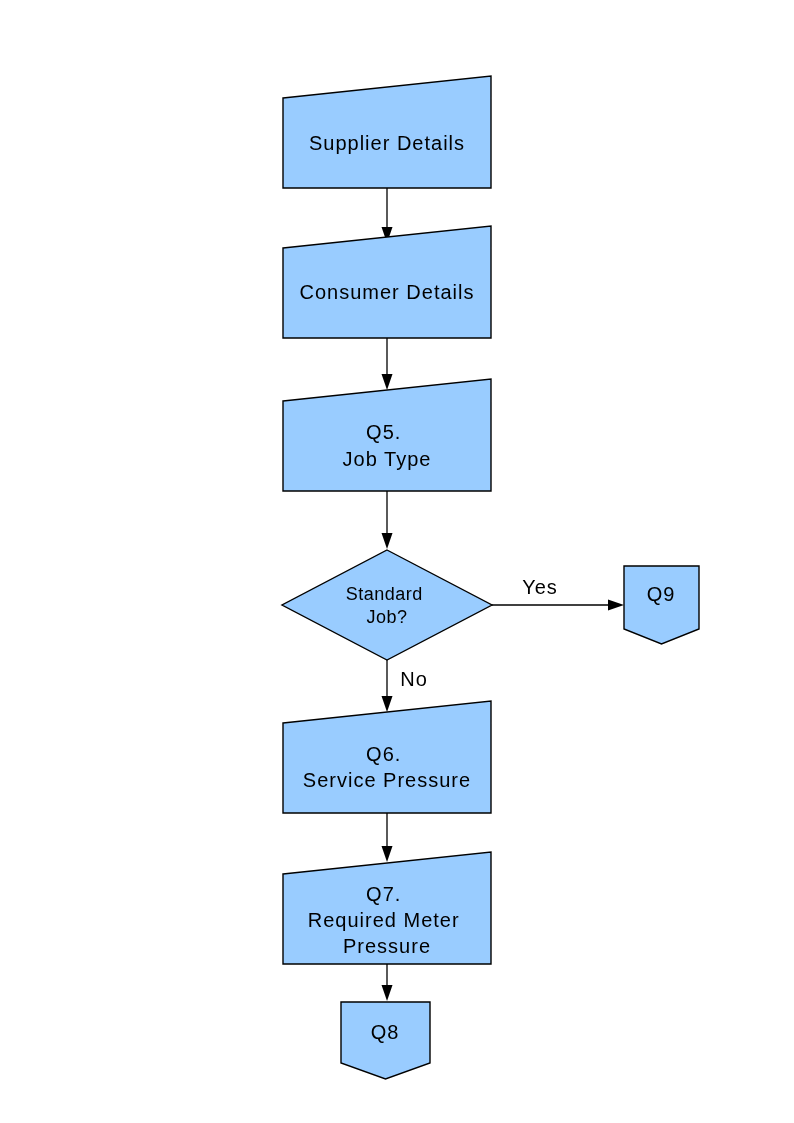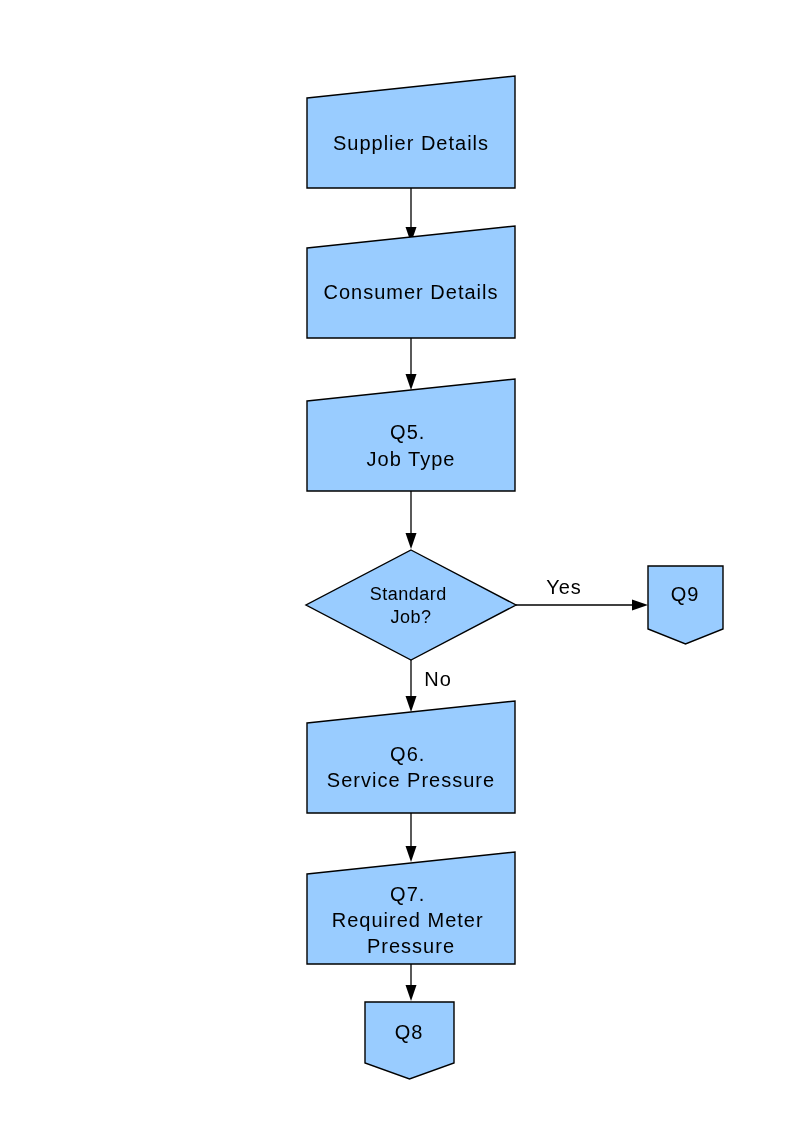--- a/index.html
+++ b/index.html
@@ -7,21 +7,20 @@
     padding: 0;
     width: 794px;
     height: 1123px;
     background: #ffffff;
     overflow: hidden;
   }
   .page {
     position: relative;
     width: 728px;
     height: 1123px;
-    padding-left: 24px;
   }
   svg {
     display: block;
   }
   .shape {
     stroke-width: 1.4;
     stroke-linejoin: miter;
   }
   .connector-line {
     stroke-width: 1.3;

